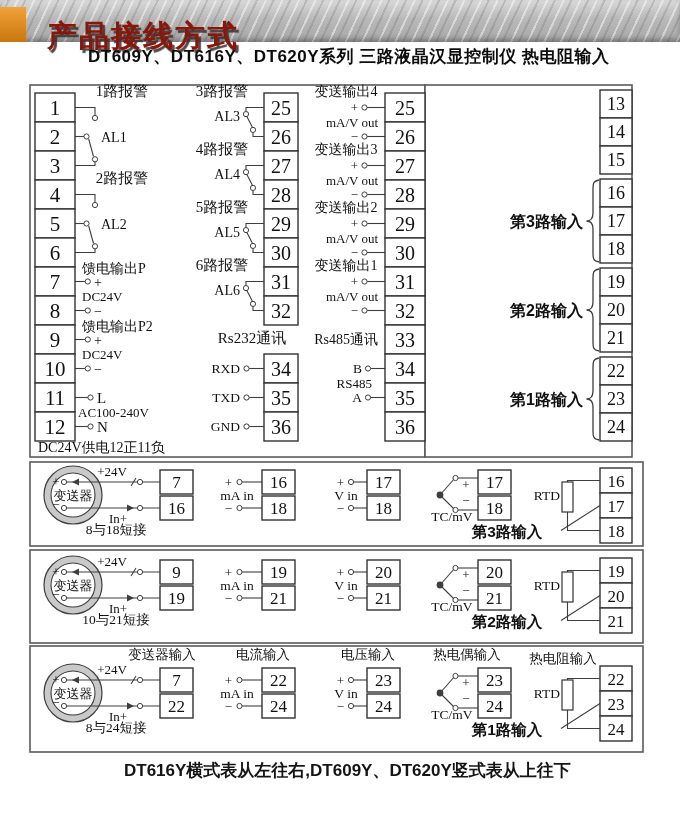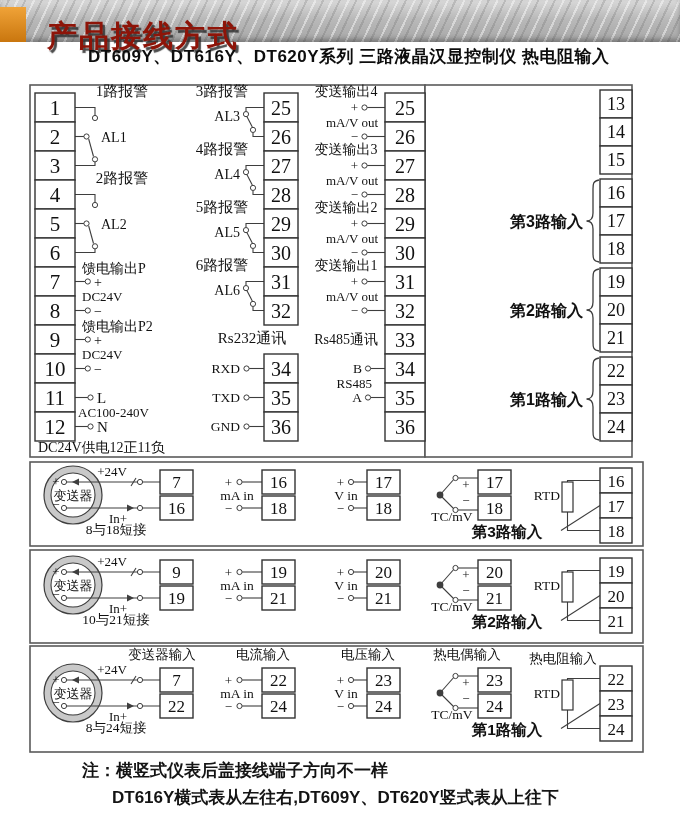--- a/index.html
+++ b/index.html
@@ -13,21 +13,21 @@
       linear-gradient(180deg,#d9d9d9 0%,#b9b9b9 45%,#a7a7a7 100%);
     box-shadow: inset 0 -3px 5px rgba(0,0,0,.28);}
   .accent{position:absolute;left:0;top:7px;width:26px;height:35px;
     background:linear-gradient(180deg,#f0a338,#c9760e);}
   .banner h1{position:absolute;left:33px;top:2px;margin:14px;
     font-size:30px;font-weight:bold;letter-spacing:2px;color:#8e1408;
     text-shadow:2.5px 2.5px 1px rgba(45,45,45,.85);}
   .subtitle{position:absolute;left:88px;top:45px;font-size:17px;font-weight:bold;color:#0d0d0d;letter-spacing:.5px;}
   svg.diagram{position:absolute;left:0;top:0;}
   .notes{position:absolute;left:82px;top:757px;font-size:17px;font-weight:bold;color:#141414;line-height:27px;}
-  .notes .l2{margin-left:30px;}
+  .notes .l2{margin-left:42px;}
 </style>
 </head>
 <body>
 
 <div class="page">
   <div class="banner">
     <div class="accent"></div>
     <h1>产品接线方式</h1>
   </div>
   <div class="subtitle">DT609Y、DT616Y、DT620Y系列 三路液晶汉显控制仪 热电阻输入</div>
@@ -482,16 +482,15 @@
         <rect x="600" y="666" width="32" height="25" fill="#fff" stroke="#333333" stroke-width="1.4"></rect>
         <text x="616" y="684.62" font-size="17" font-family="&quot;Liberation Serif&quot;,&quot;DejaVu Serif&quot;,serif" fill="#111111" text-anchor="middle" font-weight="normal">22</text>
         <rect x="600" y="691" width="32" height="25" fill="#fff" stroke="#333333" stroke-width="1.4"></rect>
         <text x="616" y="709.62" font-size="17" font-family="&quot;Liberation Serif&quot;,&quot;DejaVu Serif&quot;,serif" fill="#111111" text-anchor="middle" font-weight="normal">23</text>
         <rect x="600" y="716" width="32" height="25" fill="#fff" stroke="#333333" stroke-width="1.4"></rect>
         <text x="616" y="734.62" font-size="17" font-family="&quot;Liberation Serif&quot;,&quot;DejaVu Serif&quot;,serif" fill="#111111" text-anchor="middle" font-weight="normal">24</text>
       </g>
     </svg>
 
   <div class="notes">
-    <div><span>注：</span><span>横竖式仪表后盖接线端子方向不一样</span></div>
     <div class="l2">DT616Y横式表从左往右,DT609Y、DT620Y竖式表从上往下</div>
   </div>
 </div>
 
 </body></html>

